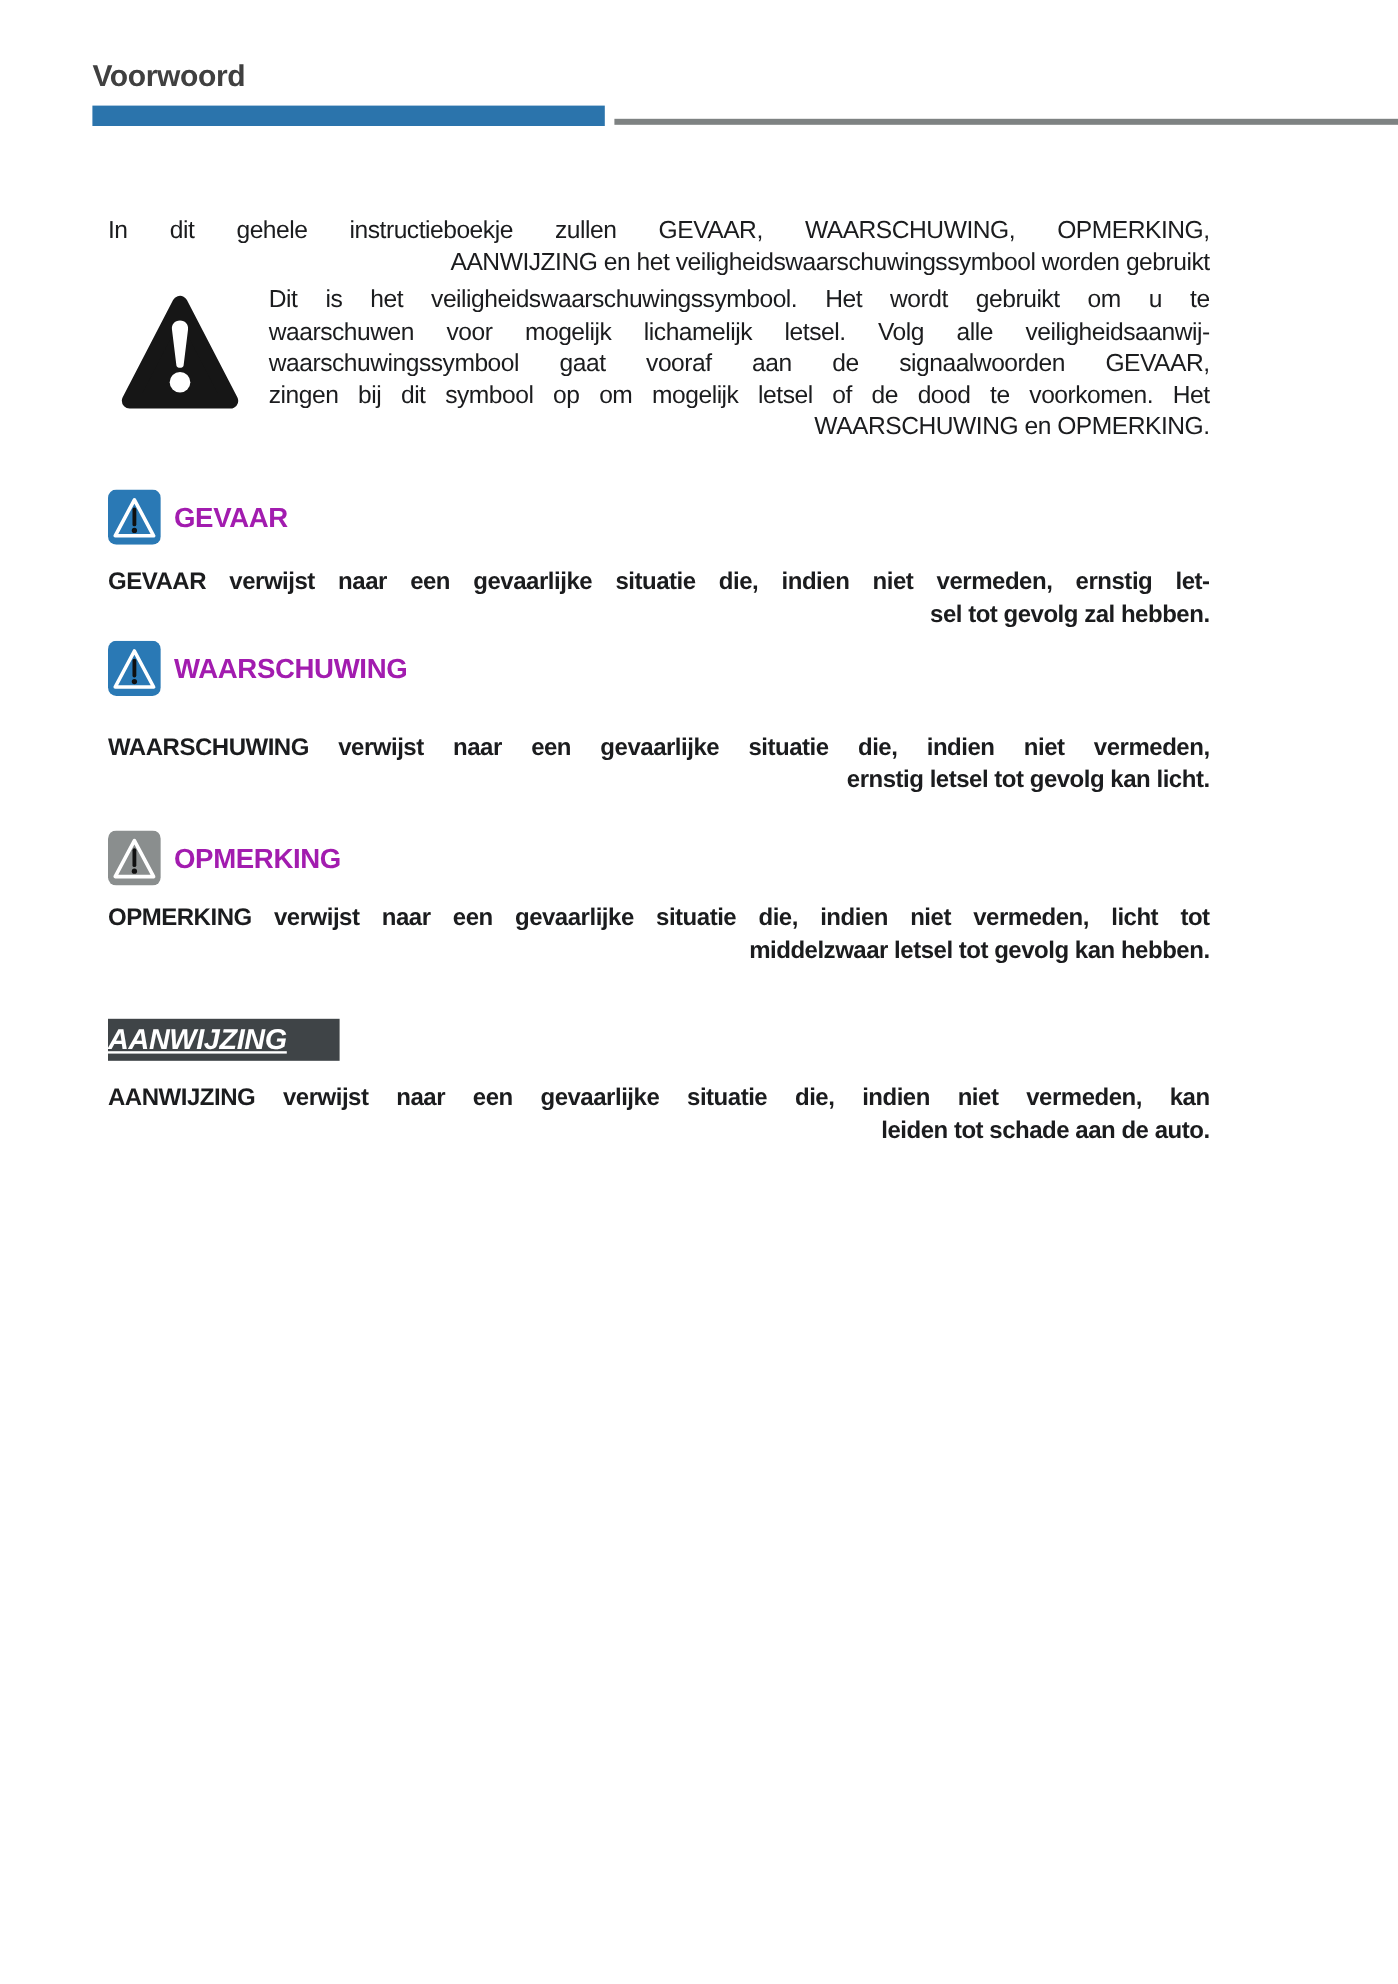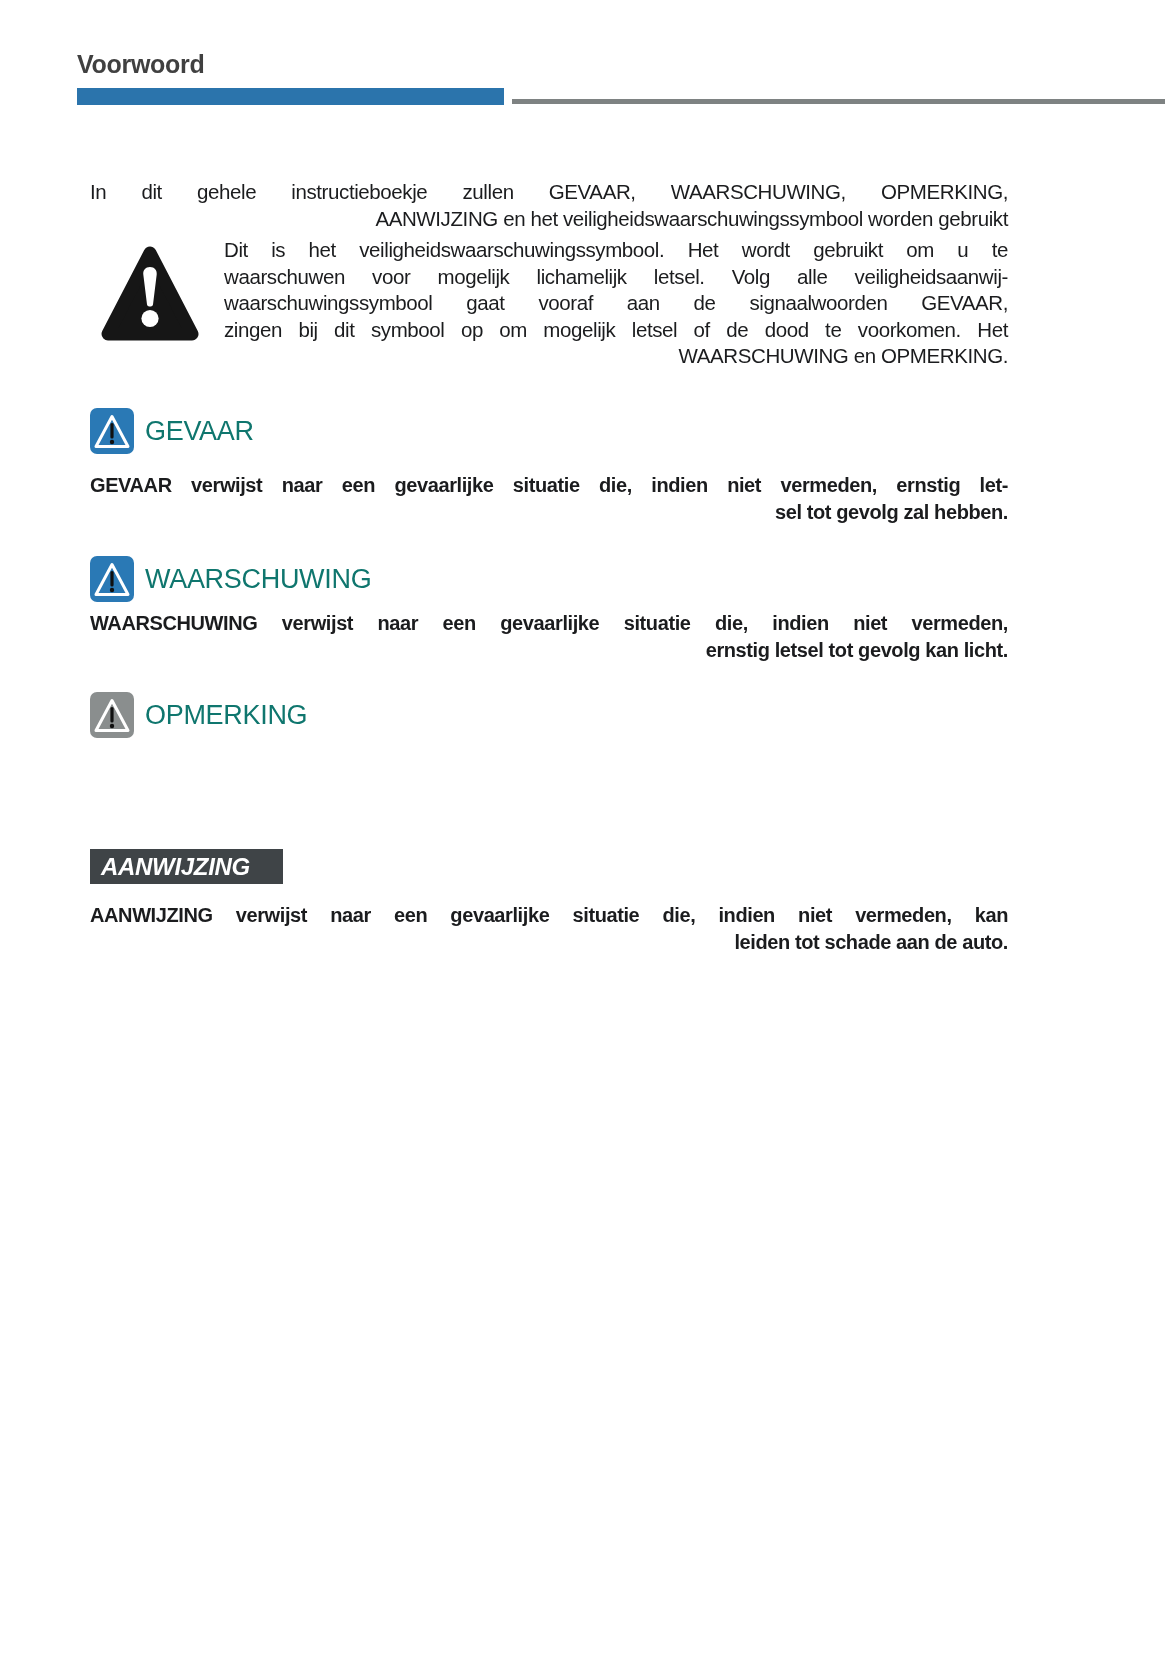--- a/index.html
+++ b/index.html
@@ -35,35 +35,34 @@
   .symbol-note{left:224px;top:237px;width:784px;}
   .desc-gevaar{left:90px;top:472px;width:918px;}
   .desc-waarschuwing{left:90px;top:610px;width:918px;}
   .desc-opmerking{left:90px;top:752px;width:918px;}
   .desc-aanwijzing{left:90px;top:902px;width:918px;}
   
   .sec-head{
     position:absolute;left:90px;display:flex;align-items:center;gap:11px;
   }
   .sec-head .label{
-    font-size:27px;font-weight:400;letter-spacing:-0.3px;color:#0f766e;
+    font-size:23px;font-weight:700;letter-spacing:-0.3px;color:#a21caf;
   }
   .sh-gevaar{top:408px;}
-  .sh-waarschuwing{top:556px;text-align:right;}
+  .sh-waarschuwing{top:534px;text-align:right;}
   .sh-opmerking{top:692px;align-items:center;}
   
   .big-symbol{position:absolute;left:100px;top:243px;width:100px;height:99px;}
   
   .notice-box{
     position:absolute;left:90px;top:849px;width:193px;height:35px;
     background:#3f4447;display:flex;align-items:center;
   }
   .notice-box .label{
-    padding-left:11px;
-    font-size:24px;font-weight:700;font-style:italic;color:#ffffff;letter-spacing:-0.3px;
+    font-size:24px;font-weight:700;font-style:italic;color:#ffffff;letter-spacing:-0.3px;text-decoration:underline;
   }
   svg{display:block;}
 </style>
 </head>
 <body>
 
 <div class="page">
 
   <div class="doc-title">Voorwoord</div>
   <div class="title-bar"></div>
@@ -126,20 +125,24 @@
     <span>
       <svg width="44" height="46" viewBox="0 0 44 46">
         <rect x="0" y="0" width="44" height="46" rx="7" fill="#8a8e8e"></rect>
         <path d="M22 8.5 L38 38.5 L6 38.5 Z" fill="none" stroke="#ffffff" stroke-width="3" stroke-linejoin="round"></path>
         <path d="M22 16.5 L22 29" stroke="#101010" stroke-width="3.2" stroke-linecap="round"></path>
         <circle cx="22" cy="34" r="2.2" fill="#101010"></circle>
       </svg>
     </span>
     <span class="label">OPMERKING</span>
   </div>
+  <div class="para body-bold desc-opmerking">
+    <div class="jline">OPMERKING verwijst naar een gevaarlijke situatie die, indien niet vermeden, licht tot</div>
+    <div class="lline">middelzwaar letsel tot gevolg kan hebben.</div>
+  </div>
 
   <div class="notice-box">
     <span class="label">AANWIJZING</span>
   </div>
   <div class="para body-bold desc-aanwijzing">
     <div class="jline">AANWIJZING verwijst naar een gevaarlijke situatie die, indien niet vermeden, kan</div>
     <div class="lline">leiden tot schade aan de auto.</div>
   </div>
 
 </div>

